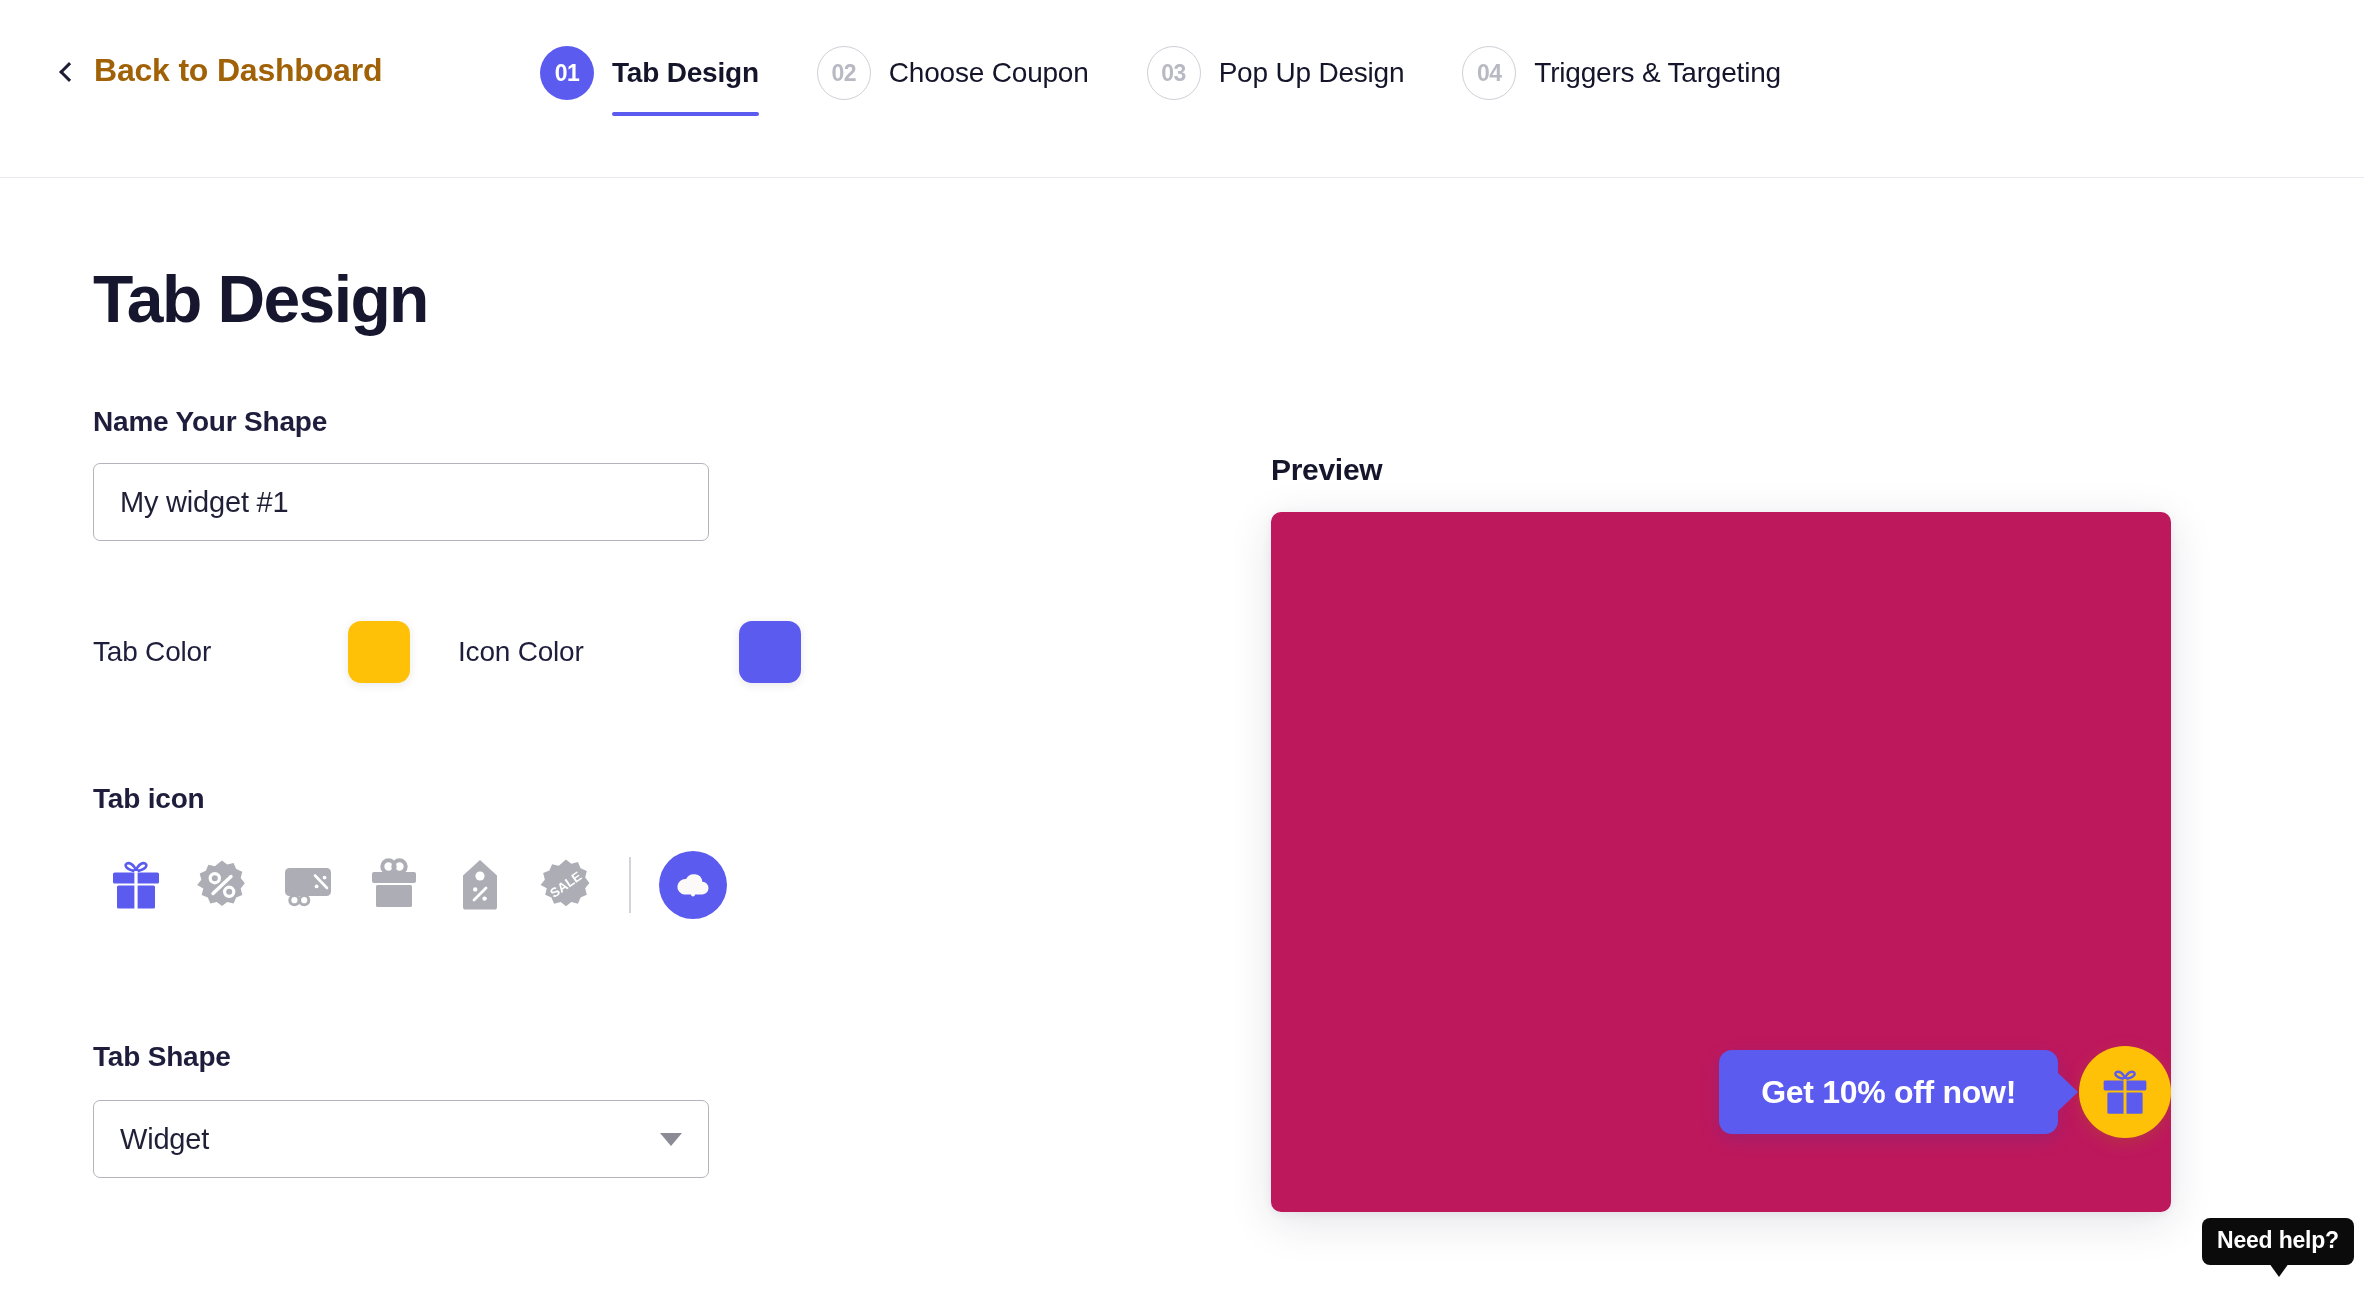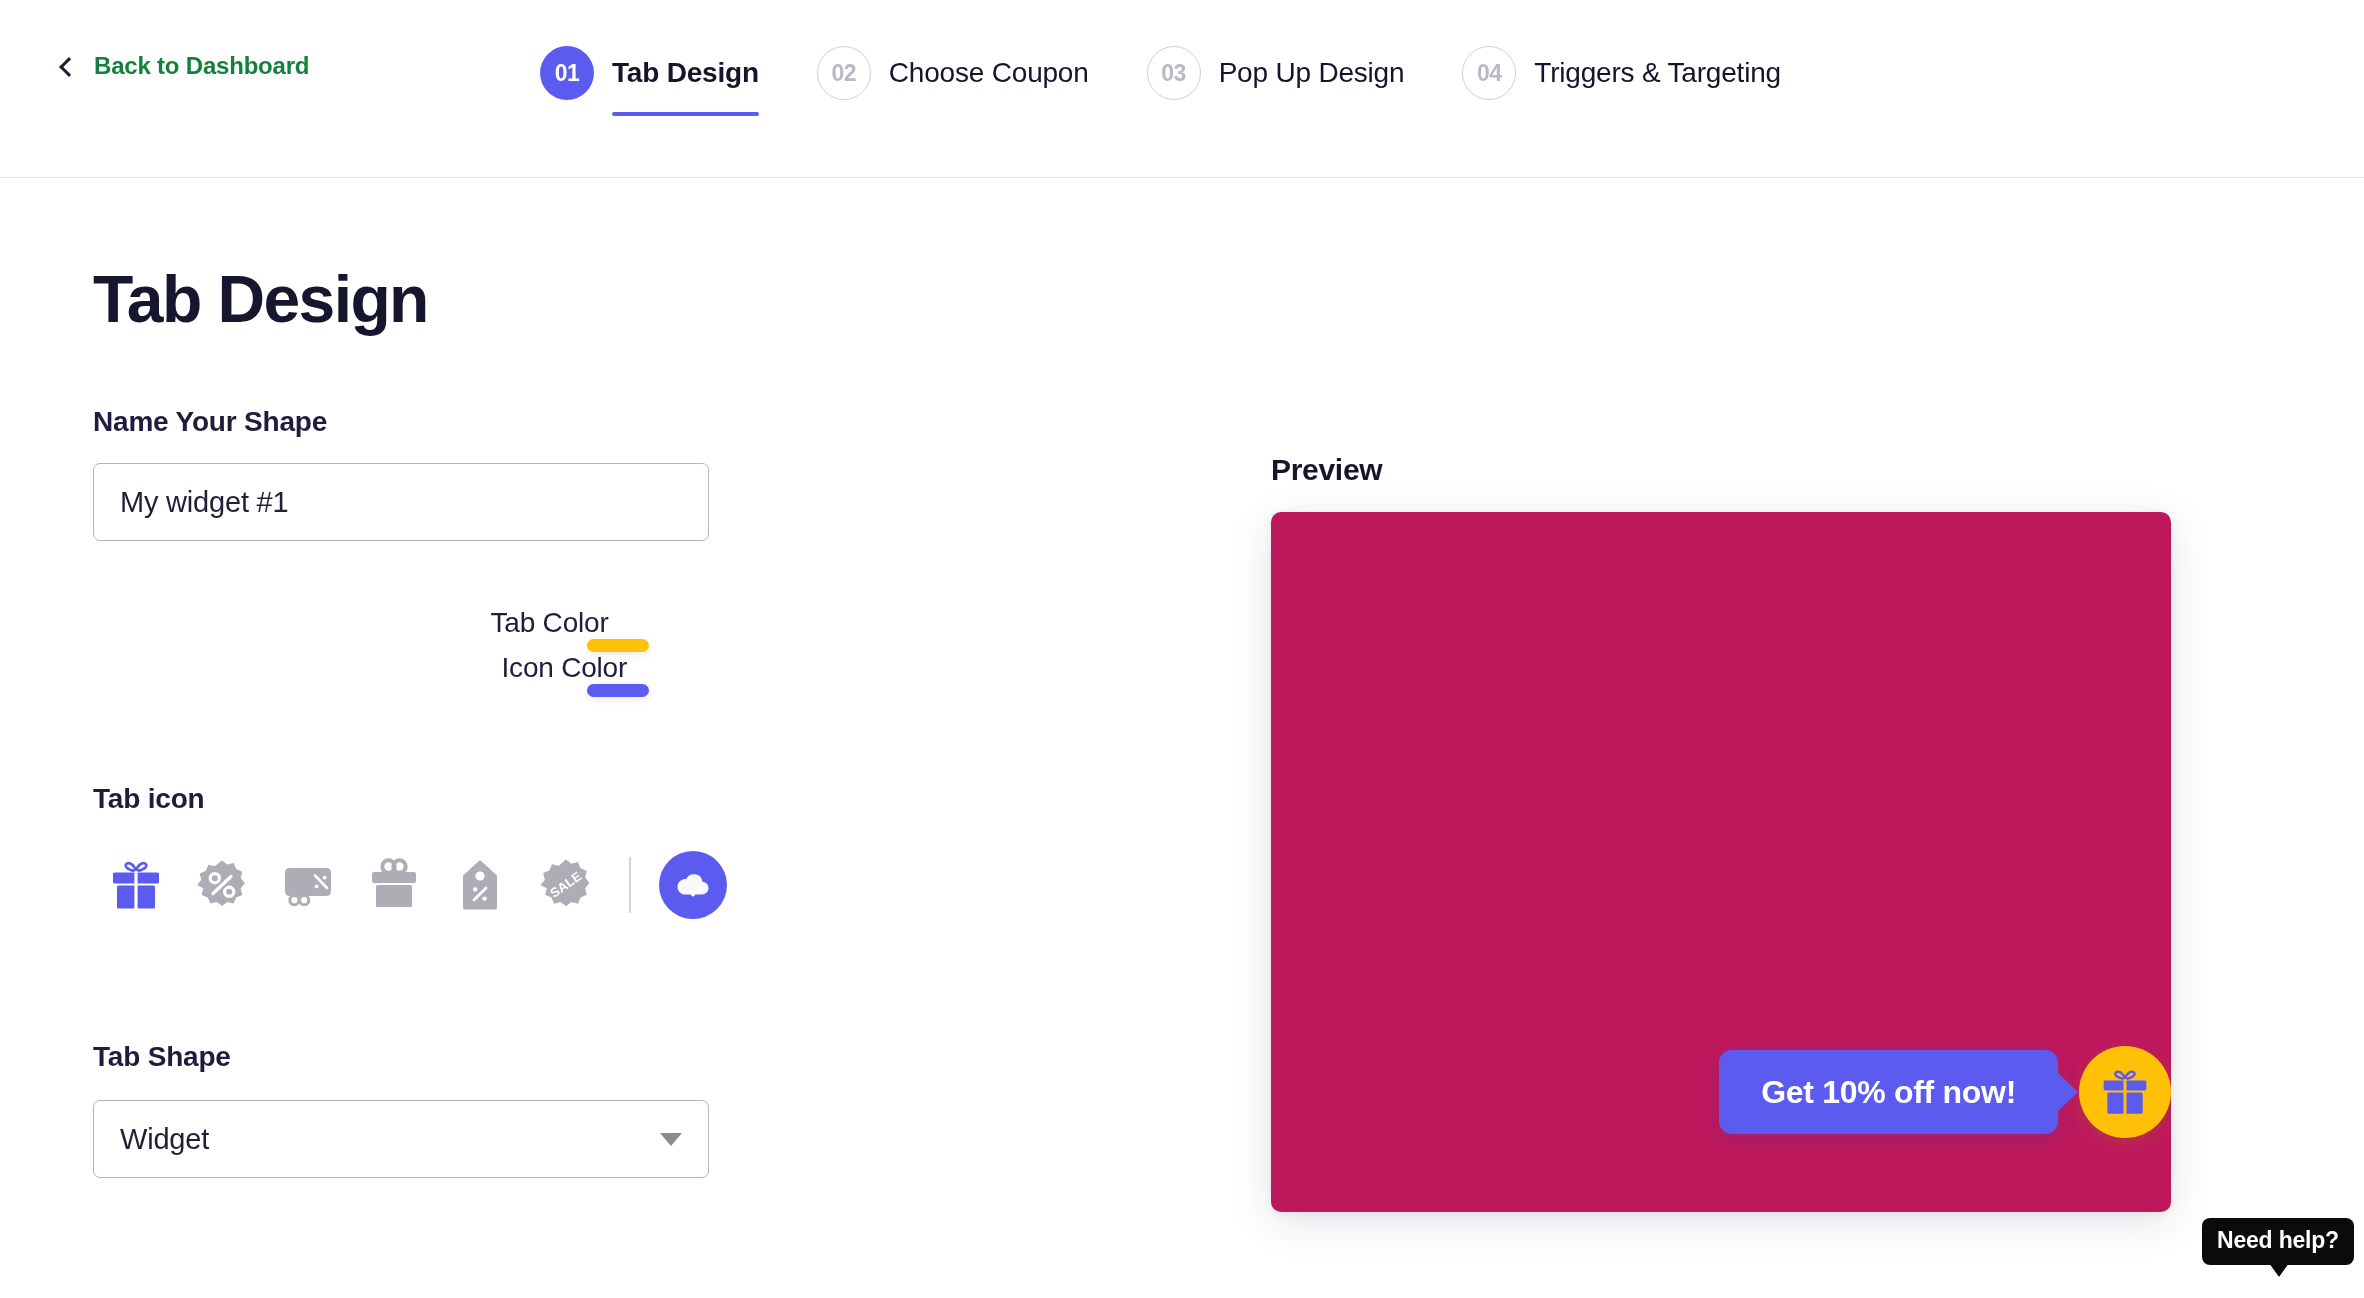--- a/index.html
+++ b/index.html
@@ -30,23 +30,23 @@
   }
   .chev {
     display: inline-block;
     width: 14px; height: 14px;
     border-left: 3px solid #1d1d35;
     border-bottom: 3px solid #1d1d35;
     transform: rotate(45deg);
     margin-top: 2px;
   }
   .back-label {
-    font-size: 24px;
+    font-size: 32px;
     font-weight: 700;
-    color: #15803d;
+    color: #a16207;
     letter-spacing: -0.2px;
   }
 
   .steps {
     position: absolute;
     left: 540px; top: 46px;
     display: flex;
     align-items: flex-end;
     gap: 0;
   }
@@ -137,21 +137,20 @@
     outline: none;
     letter-spacing: -0.2px;
   }
 
   
   .color-row {
     margin-top: 66px;
     display: flex;
     align-items: center;
     height: 90px;
-    flex-direction: column;
   }
   .color-label {
     font-size: 28px;
     font-weight: 500;
     color: #1e1e3c;
     letter-spacing: -0.2px;
   }
   .swatch {
     width: 62px; height: 62px;
     border-radius: 13px;

